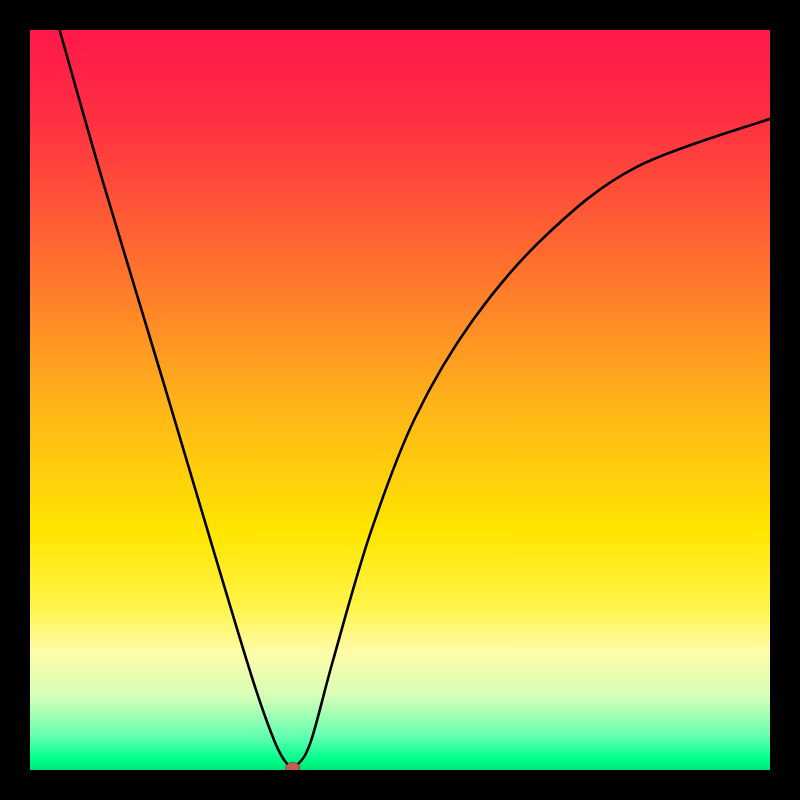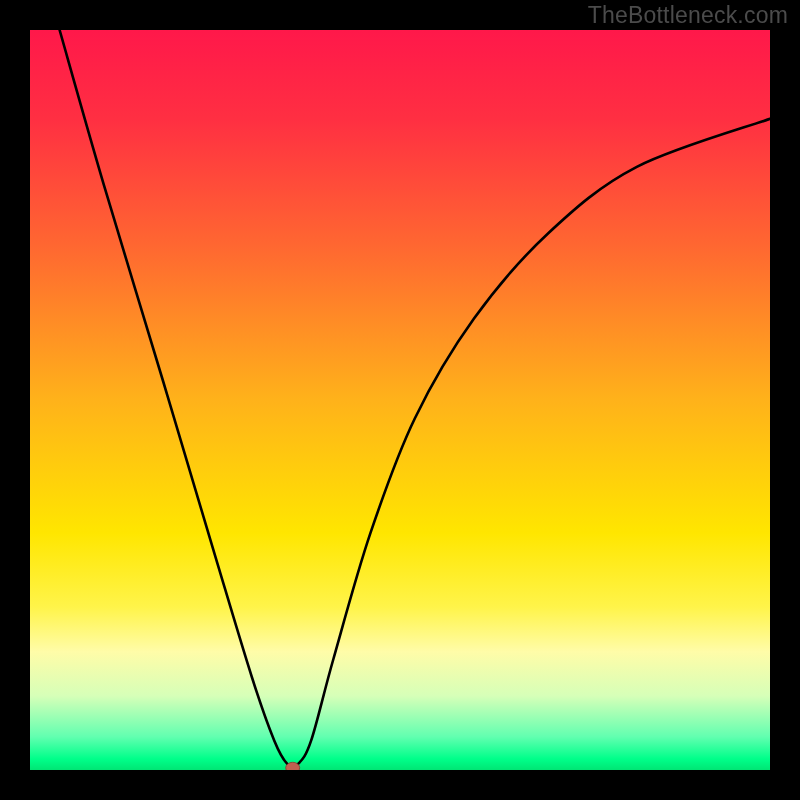--- a/index.html
+++ b/index.html
@@ -32,21 +32,20 @@
     top: 30px;
     width: 740px;
     height: 740px;
   }
 </style>
 </head>
 <body>
 
 <div class="outer">
 
-  <div class="watermark">TheBottleneck.com</div>
 
   <svg class="plot" viewBox="0 0 740 740" preserveAspectRatio="none">
     <defs>
       <linearGradient id="grad" x1="0" y1="0" x2="0" y2="1">
           <stop offset="0.00%" stop-color="#ff184a"></stop>
           <stop offset="12.00%" stop-color="#ff2f42"></stop>
           <stop offset="30.00%" stop-color="#ff6a30"></stop>
           <stop offset="50.00%" stop-color="#ffb21a"></stop>
           <stop offset="68.00%" stop-color="#ffe600"></stop>
           <stop offset="78.00%" stop-color="#fff44a"></stop>

